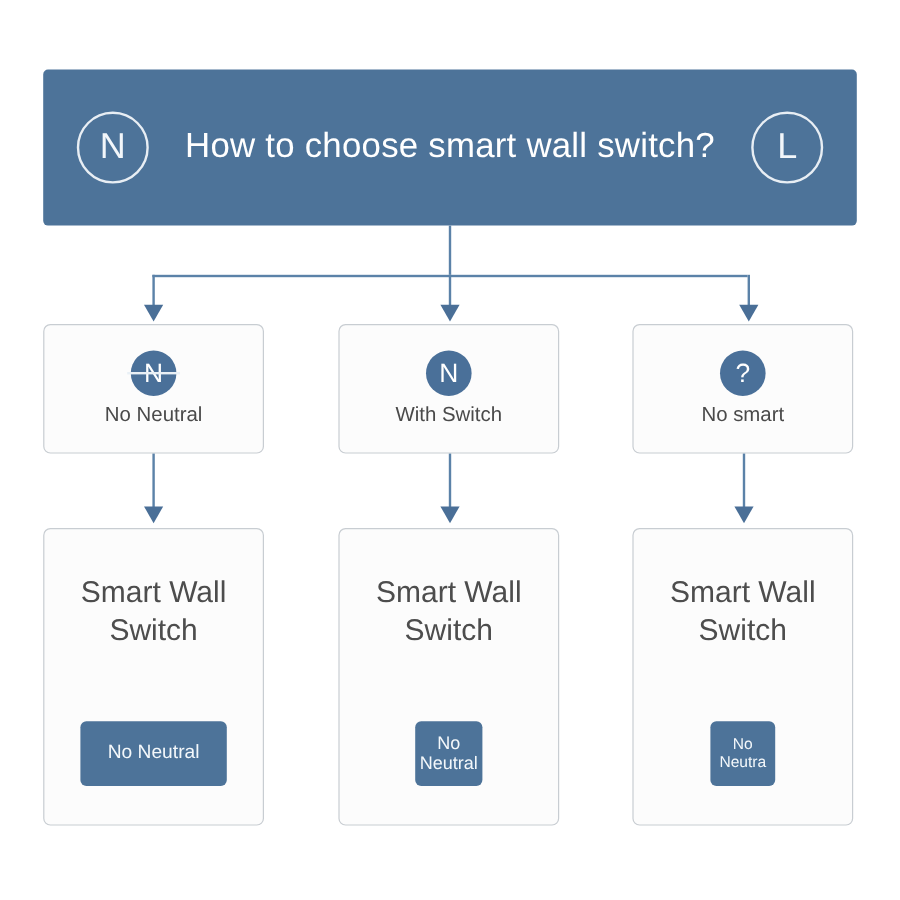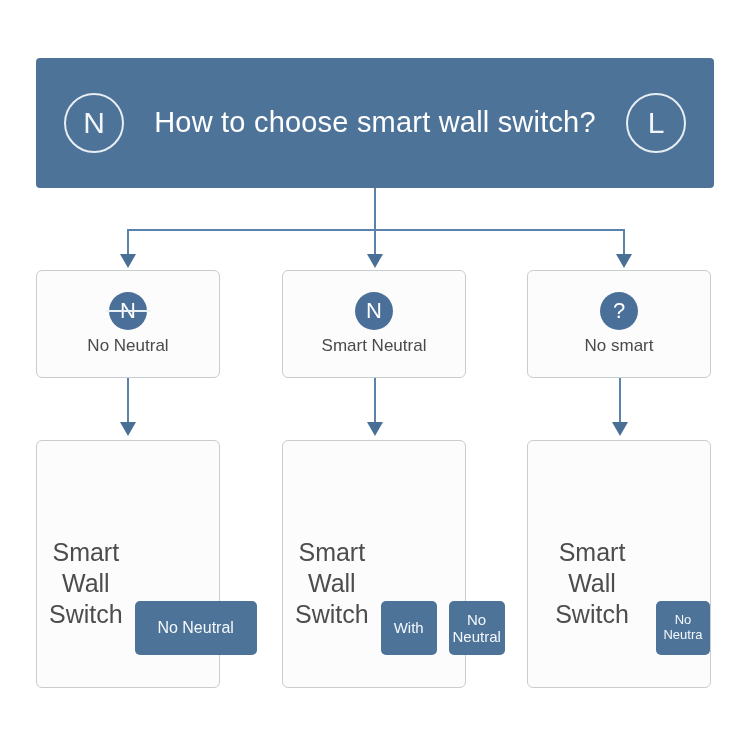--- a/index.html
+++ b/index.html
@@ -126,21 +126,21 @@
   .card {
     position: absolute;
     width: 184px;
     height: 248px;
     top: 440px;
     background: #fcfcfc;
     border: 1px solid #c8cdd2;
     border-radius: 6px;
     box-sizing: border-box;
     display: flex;
-    flex-direction: row;
+    flex-direction: column;
     align-items: center;
   }
   .card.col1 { left: 36px; }
   .card.col2 { left: 282px; }
   .card.col3 { left: 527px; }
 
   .card-title {
     margin-top: 38px;
     font-size: 25px;
     color: #4d4d4d;
@@ -202,21 +202,21 @@
     <div class="badge struck">
       <span>N</span>
     </div>
     <div class="opt-label">No Neutral</div>
   </div>
 
   <div class="opt-box col2">
     <div class="badge">
       <span>N</span>
     </div>
-    <div class="opt-label">Smart Neutral</div>
+    <div class="opt-label">With Switch</div>
   </div>
 
   <div class="opt-box col3">
     <div class="badge">
       <span>?</span>
     </div>
     <div class="opt-label">No smart</div>
   </div>
 
   <div class="conn v-line" style="left:127px; top:378px; height:46px;"></div>
@@ -233,23 +233,20 @@
     <div class="btn-row">
       <div class="sw-btn wide">
         <span>No Neutral</span>
       </div>
     </div>
   </div>
 
   <div class="card col2">
     <div class="card-title">Smart Wall Switch</div>
     <div class="btn-row">
-      <div class="sw-btn square">
-        <span>With</span>
-      </div>
       <div class="sw-btn square">
         <div>
           <div>No</div>
           <div>Neutral</div>
         </div>
       </div>
     </div>
   </div>
 
   <div class="card col3">

